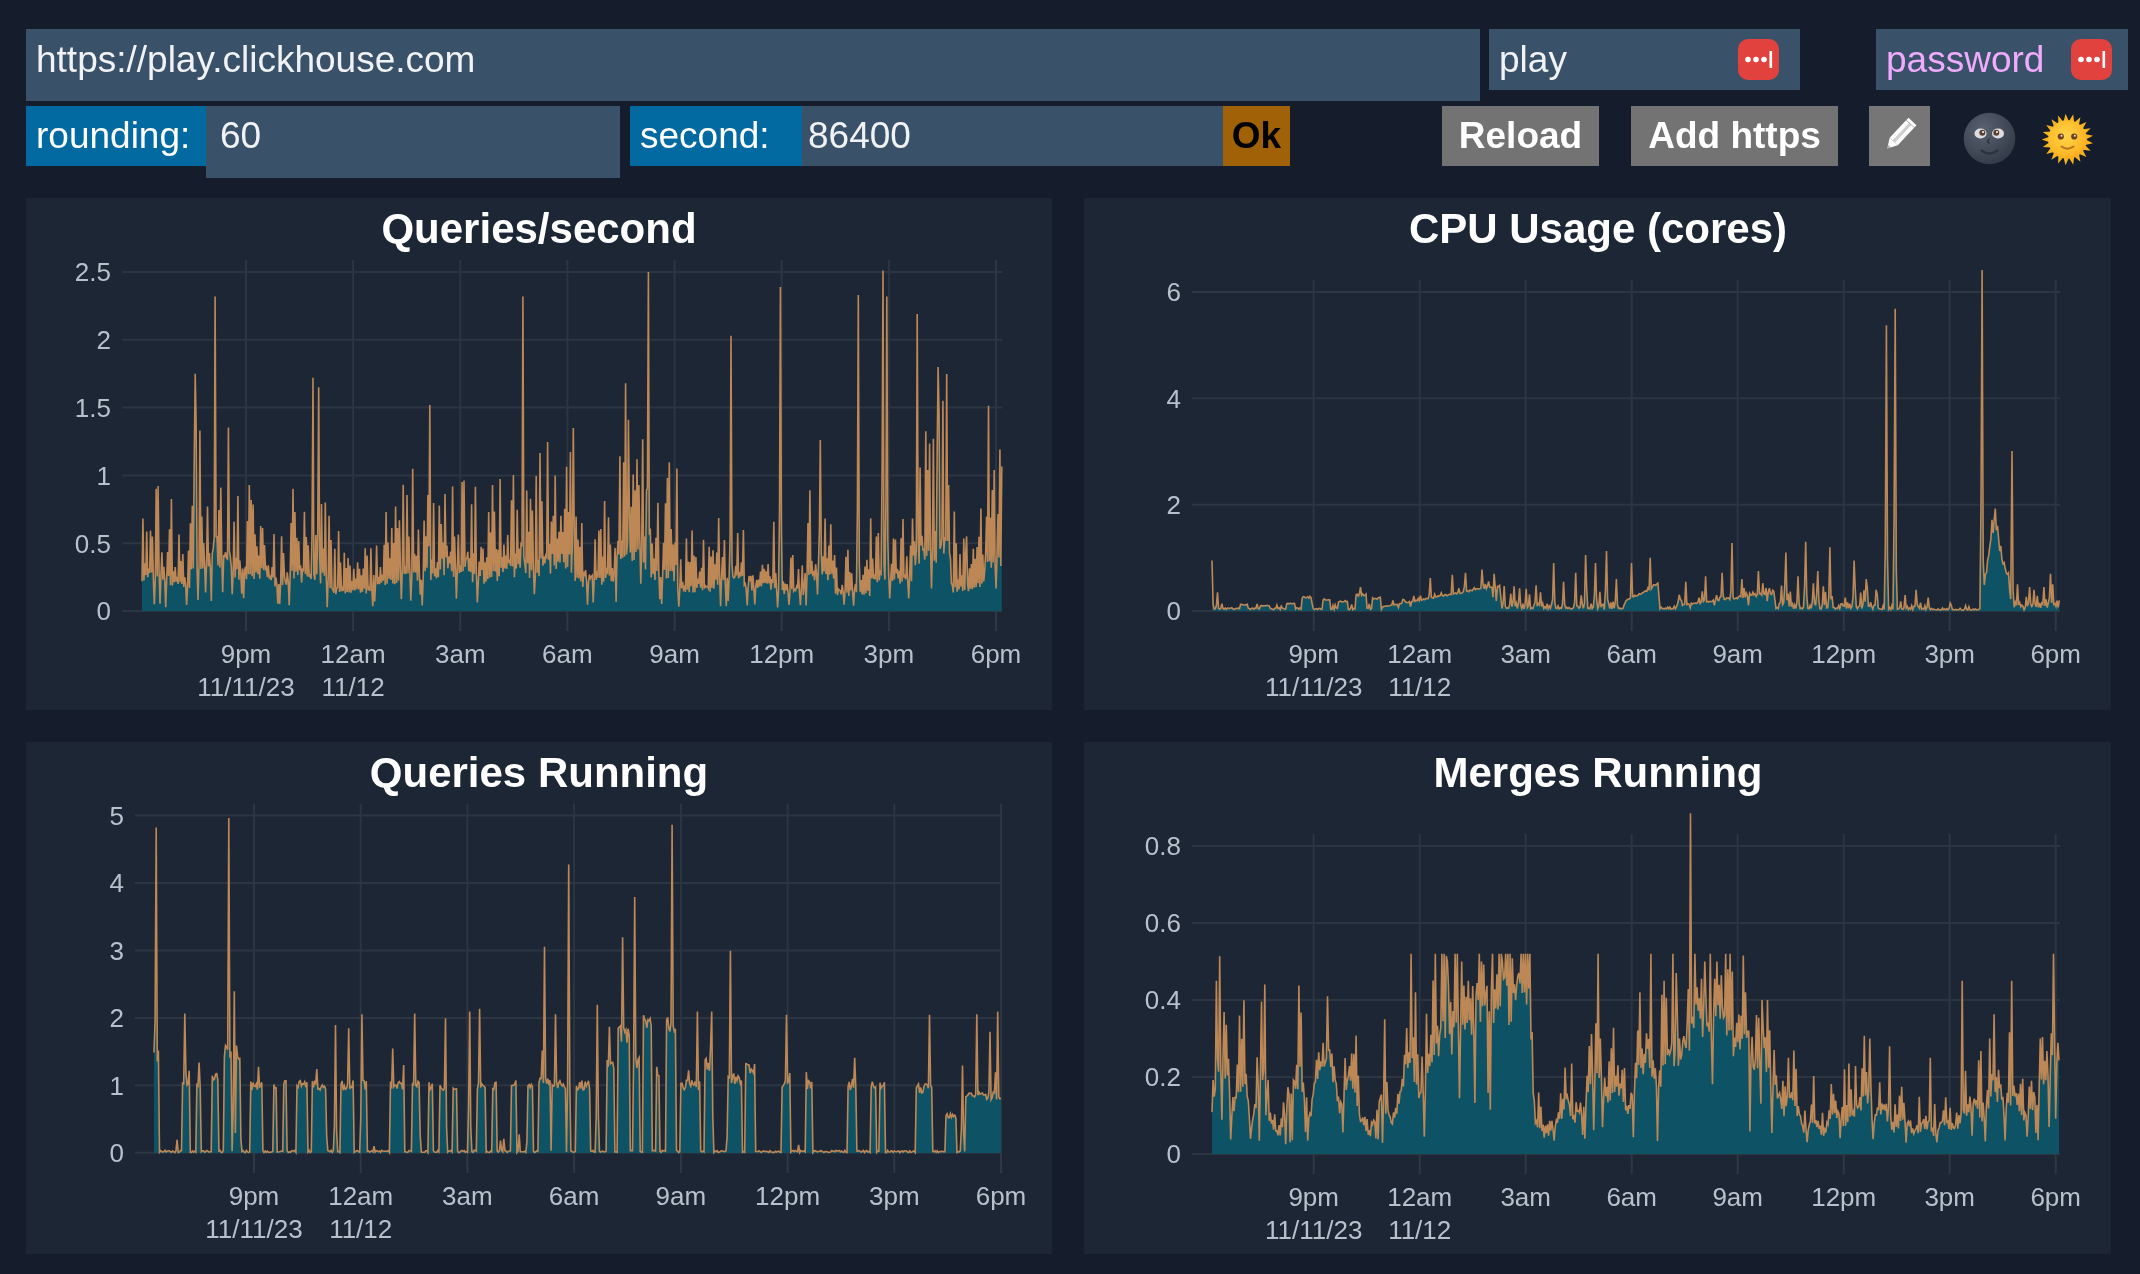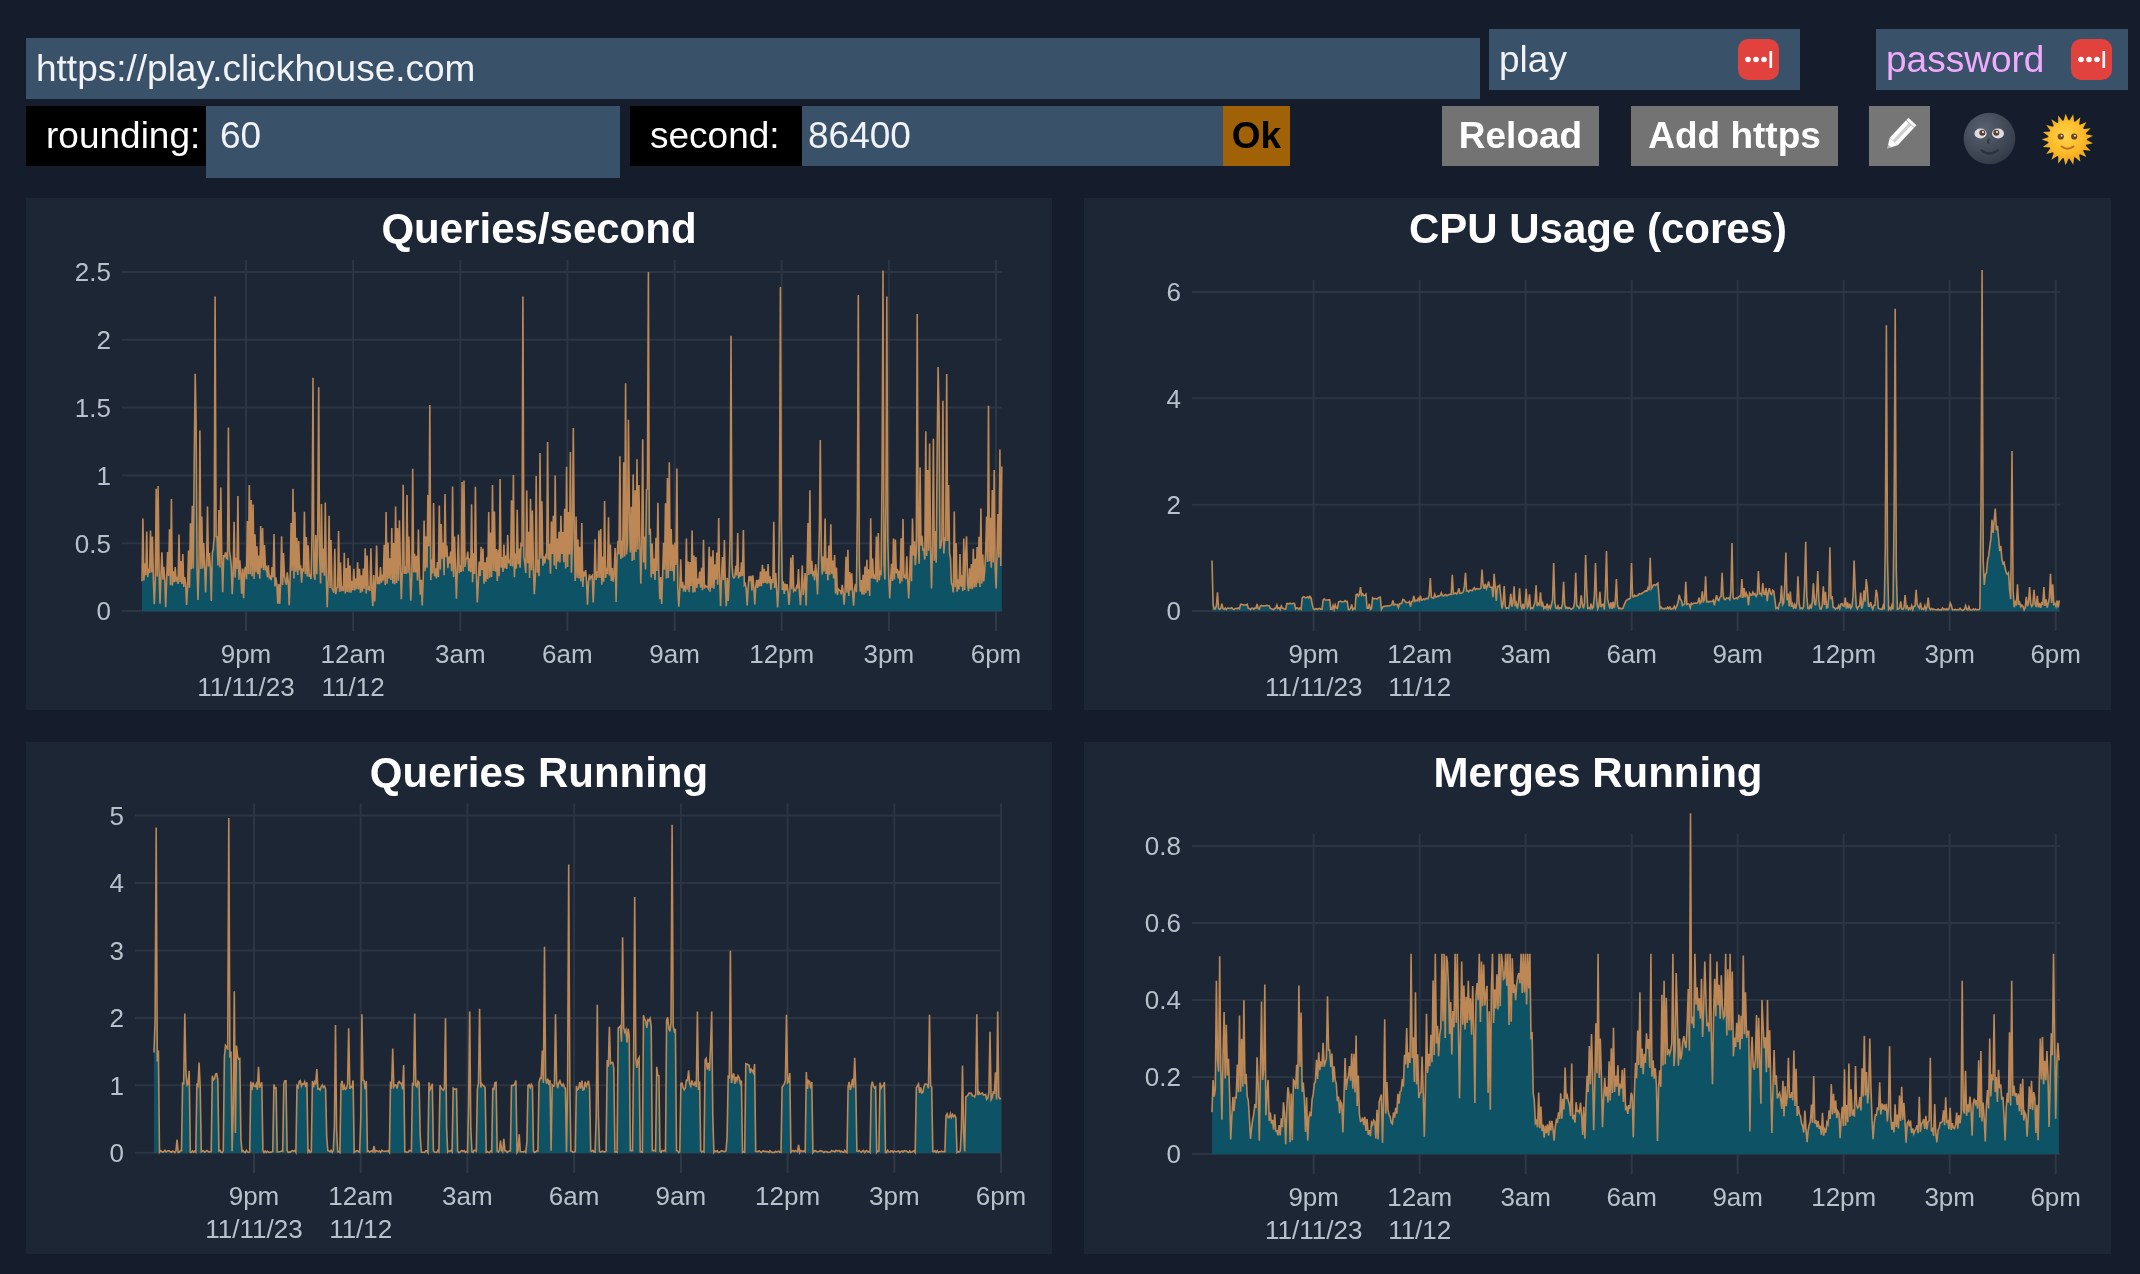--- a/index.html
+++ b/index.html
@@ -1,26 +1,26 @@
 <!DOCTYPE html>
 <html><head>
 <meta charset="utf-8">
 <style>
 * { margin:0; padding:0; box-sizing:border-box; }
 html,body { width:2140px; height:1274px; background:#151c2c; overflow:hidden;
   font-family:"Liberation Sans", sans-serif; }
 .abs { position:absolute; }
 .inp { background:#3a5269; color:#f0f2f5; font-size:37px; line-height:61px;
   padding-left:10px; white-space:nowrap; overflow:hidden; }
-.lab { background:#000000; color:#fff; font-size:37px; line-height:60px; padding-left:20px; }
+.lab { background:#0369a1; color:#fff; font-size:37px; line-height:60px; padding-left:10px; }
 .btn { background:#737373; color:#fff; font-size:37px; font-weight:bold; line-height:60px; text-align:center; }
 </style>
 </head>
 <body>
-<div class="abs inp" style="left:26px;top:38px;width:1454px;height:61px">https://play.clickhouse.com</div>
+<div class="abs inp" style="left:26px;top:29px;width:1454px;height:72px">https://play.clickhouse.com</div>
 <div class="abs inp" style="left:1489px;top:29px;width:311px;height:61px">play</div>
 <div class="abs inp" style="left:1876px;top:29px;width:252px;height:61px;color:#f0abfc">password</div>
 <svg style="position:absolute;left:1738px;top:39px" width="41" height="41" viewBox="0 0 41 41">
     <rect x="0" y="0" width="41" height="41" rx="10" fill="#e2423e"></rect>
     <circle cx="10" cy="20.5" r="2.8" fill="#fff"></circle>
     <circle cx="18" cy="20.5" r="2.8" fill="#fff"></circle>
     <circle cx="26" cy="20.5" r="2.8" fill="#fff"></circle>
     <rect x="31.5" y="12" width="2.6" height="17" fill="#fff"></rect>
   </svg>
 <svg style="position:absolute;left:2071px;top:39px" width="41" height="41" viewBox="0 0 41 41">

